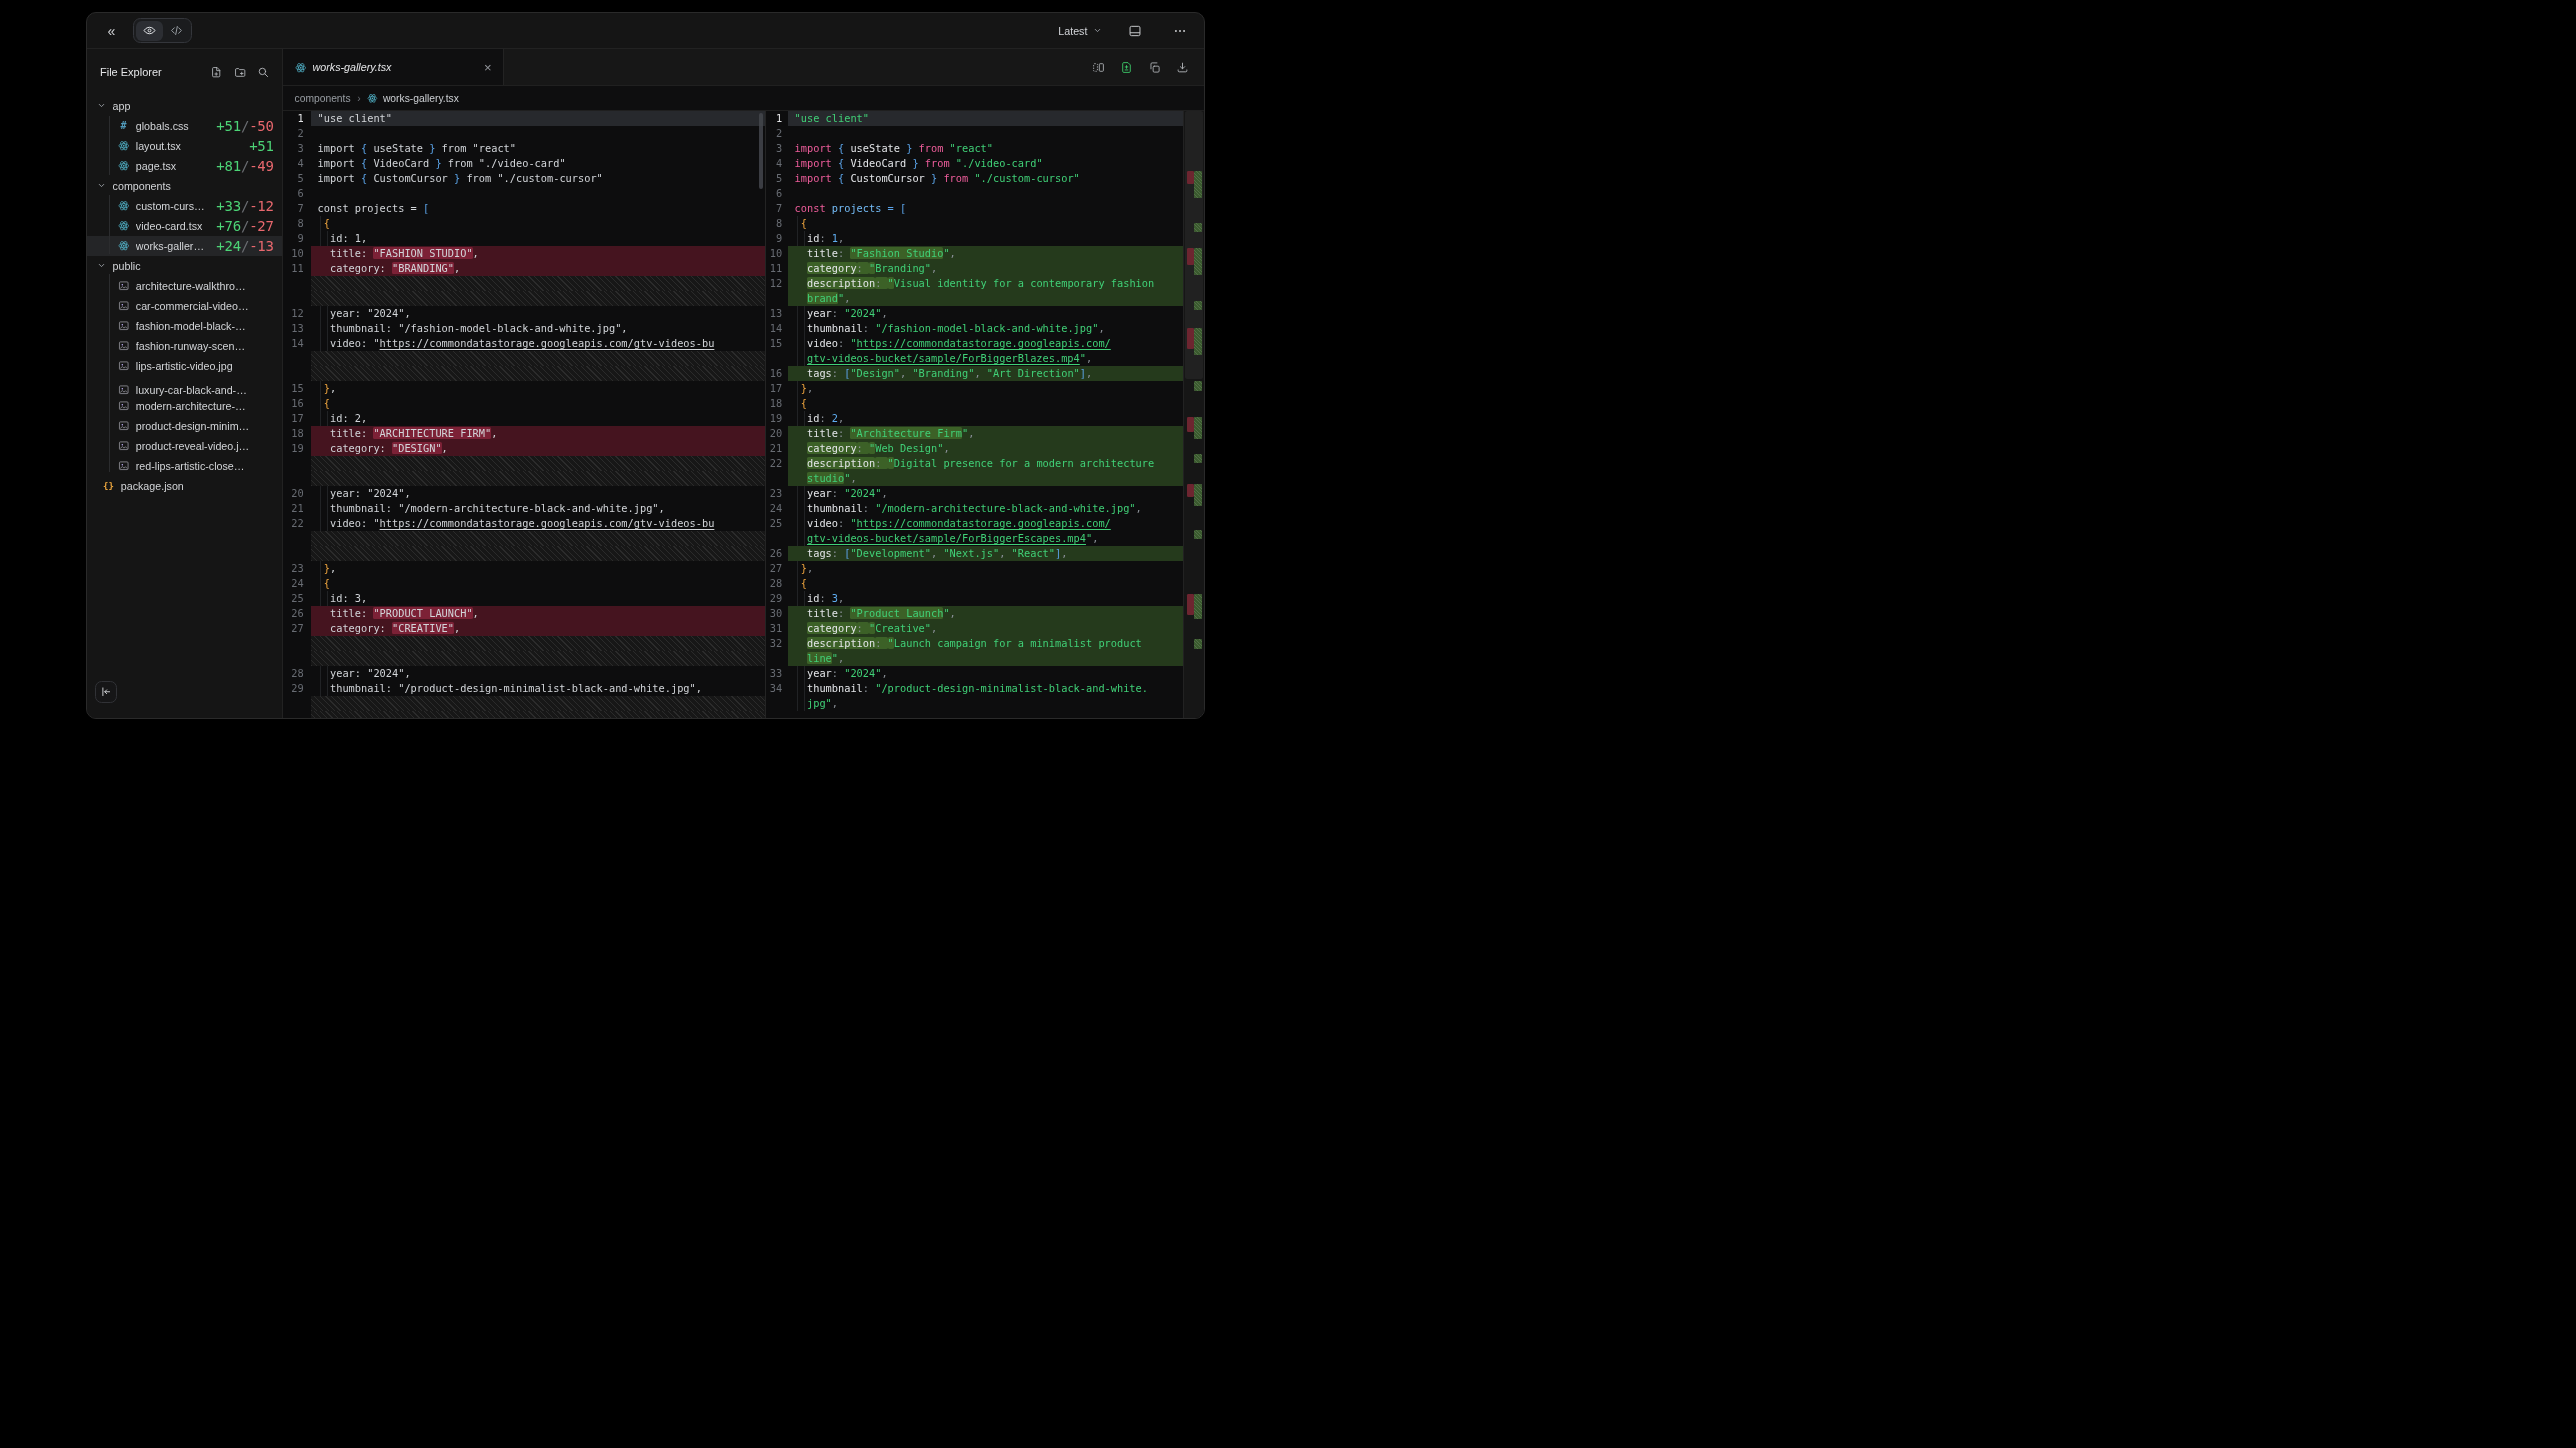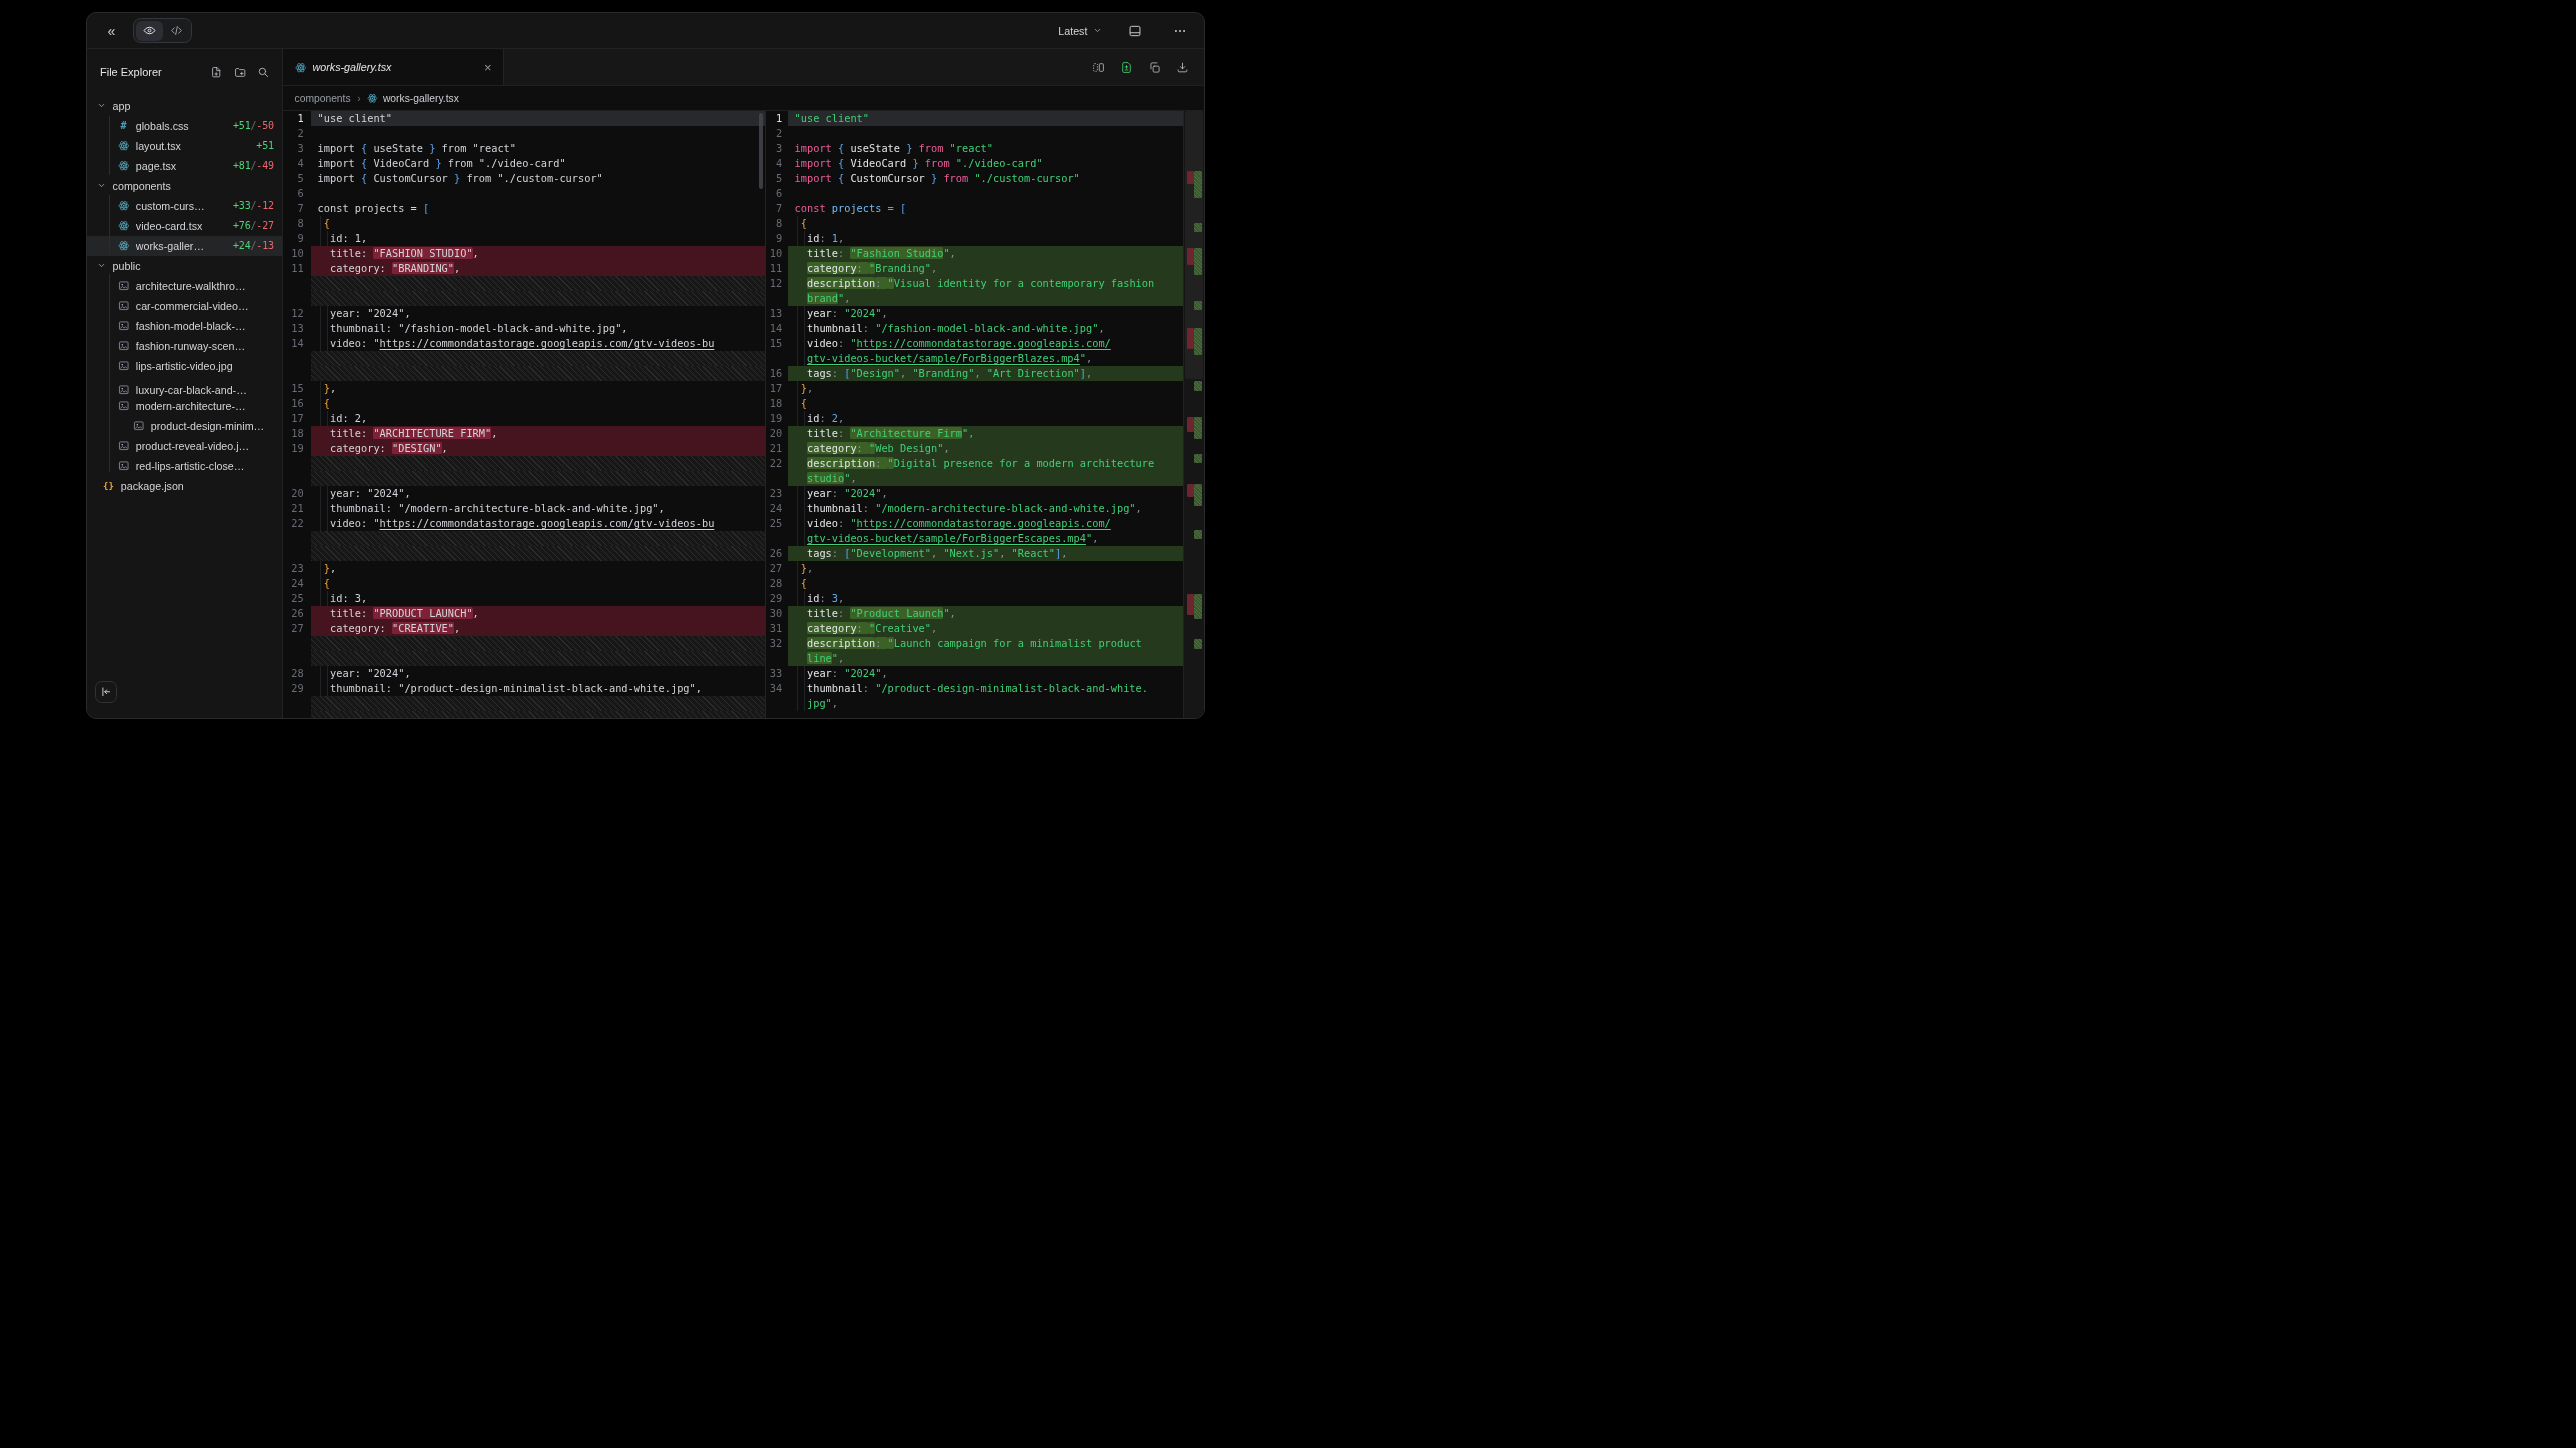--- a/index.html
+++ b/index.html
@@ -34,21 +34,21 @@
   .sb-title { font-size:11px; color:#e4e5e7; font-weight:500; }
   .sb-actions { margin-left:auto; display:flex; align-items:center; gap:10.7px; color:#b4b7bb; }
   .sb-actions svg { display:block; cursor:pointer; }
   .tree { margin-top:11.5px; position:relative; flex:1; overflow:hidden; }
   .trow { height:20px; display:flex; align-items:center; font-size:10.7px; color:#d3d5d8;
     padding-right:8.2px; cursor:pointer; position:relative; }
   .trow.selected { background:#242527; }
   .trow .chev { width:11.5px; margin-right:4.1px; display:flex; color:#9ba0a6; flex:none; }
   .trow .ficon { width:13px; margin-right:5.8px; display:flex; align-items:center; justify-content:center; flex:none; }
   .trow .lbl { white-space:nowrap; overflow:hidden; flex:1; min-width:0; }
-  .stats { font-family:"DejaVu Sans Mono", monospace; font-size:10px; flex:none; letter-spacing:-0.2px; }
+  .stats { font-family:"DejaVu Sans Mono", monospace; font-size:14px; flex:none; letter-spacing:-0.2px; }
   .stats .add { color:#4cd476; } .stats .sep { color:#6a6d72; } .stats .del { color:#e9686e; }
   .ci { font-family:"DejaVu Sans Mono", monospace; font-weight:bold; font-size:9px; }
   .ci.css { color:#519aba; font-size:10px; }
   .ci.json { color:#e8a33d; }
   .tree-guide { position:absolute; left:22px; width:0.8px; background:#2b2c2e; }
   .float-btn { position:absolute; left:8.2px; bottom:15.7px; width:22px; height:22px;
     border:0.8px solid #313236; border-radius:6.6px; background:#161617; display:flex;
     align-items:center; justify-content:center; color:#cfd1d4; z-index:6; cursor:pointer; }
 
   
@@ -330,21 +330,21 @@
           <div class="trow" style="padding-left: 30px;">
             <span class="ficon">
               <svg width="11.5" height="11.5" viewBox="0 0 24 24" fill="none" stroke="#9a9aa2" stroke-width="1.6">
                 <rect x="3" y="4" width="18" height="16" rx="2"></rect>
                 <circle cx="9" cy="10" r="1.6" fill="#c4b5fd" stroke="none"></circle>
                 <path d="M4.5 18l4.5-4.5 3.5 3.5 3-3 4 4"></path>
               </svg>
             </span>
             <span class="lbl">modern-architecture-…</span>
           </div>
-          <div class="trow" style="padding-left: 21px; margin-left: 24px;">
+          <div class="trow" style="padding-left: 30px;">
             <span class="ficon">
               <svg width="11.5" height="11.5" viewBox="0 0 24 24" fill="none" stroke="#9a9aa2" stroke-width="1.6">
                 <rect x="3" y="4" width="18" height="16" rx="2"></rect>
                 <circle cx="9" cy="10" r="1.6" fill="#c4b5fd" stroke="none"></circle>
                 <path d="M4.5 18l4.5-4.5 3.5 3.5 3-3 4 4"></path>
               </svg>
             </span>
             <span class="lbl">product-design-minim…</span>
           </div>
           <div class="trow" style="padding-left: 30px;">

